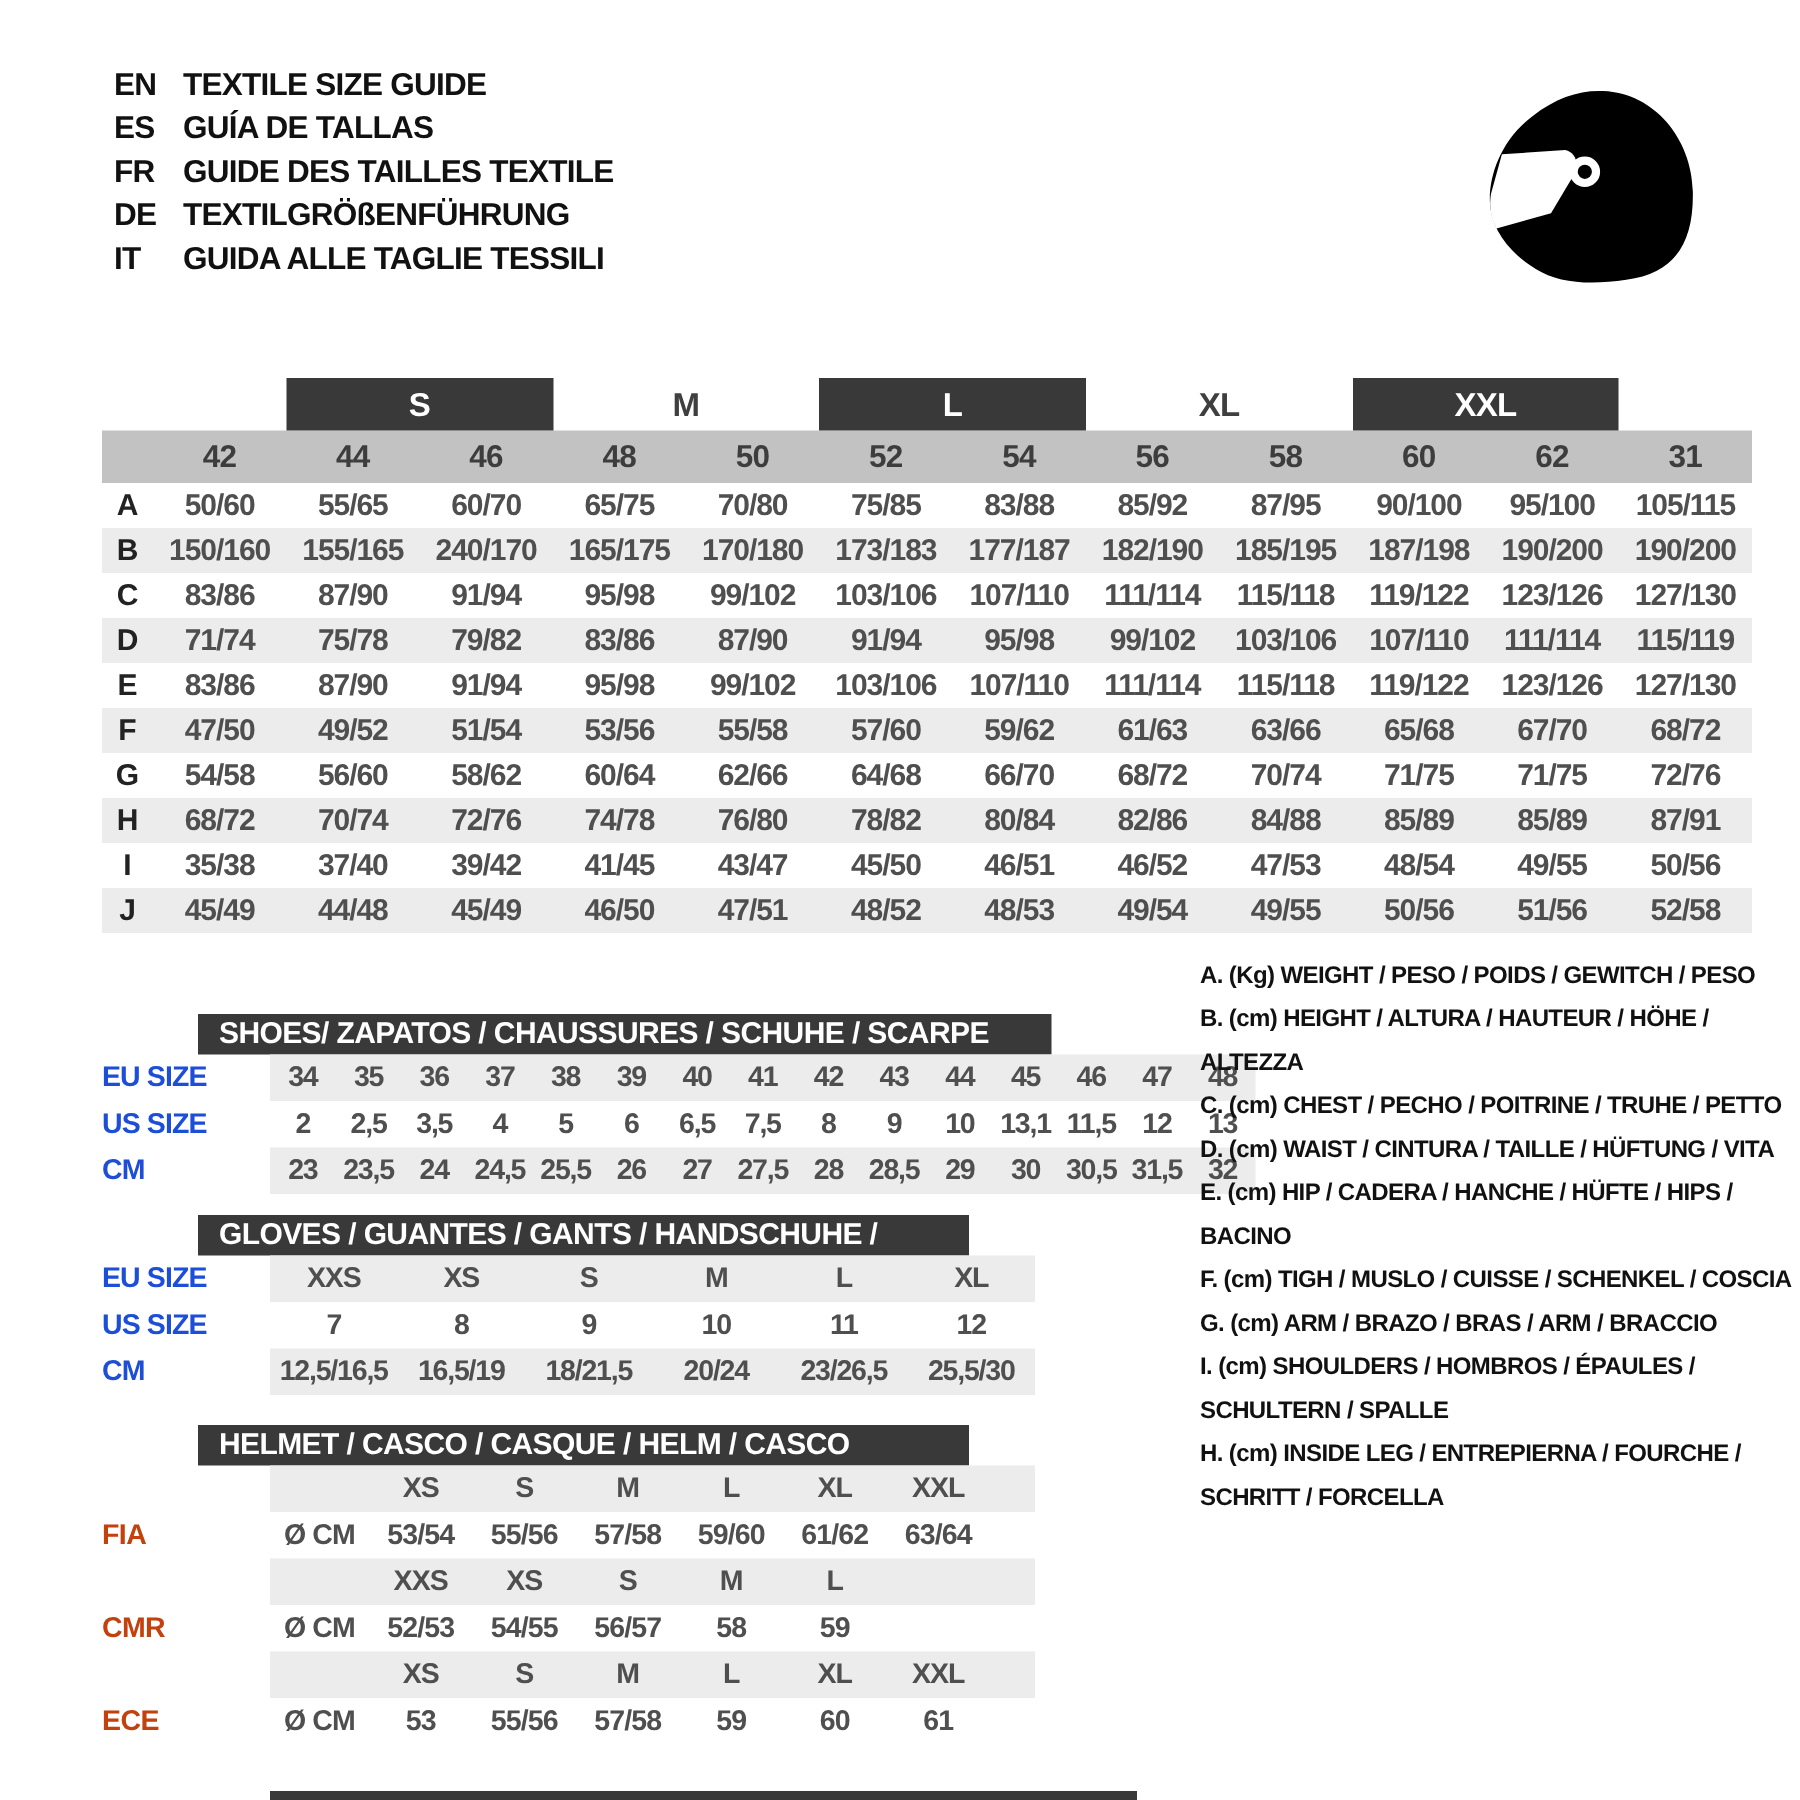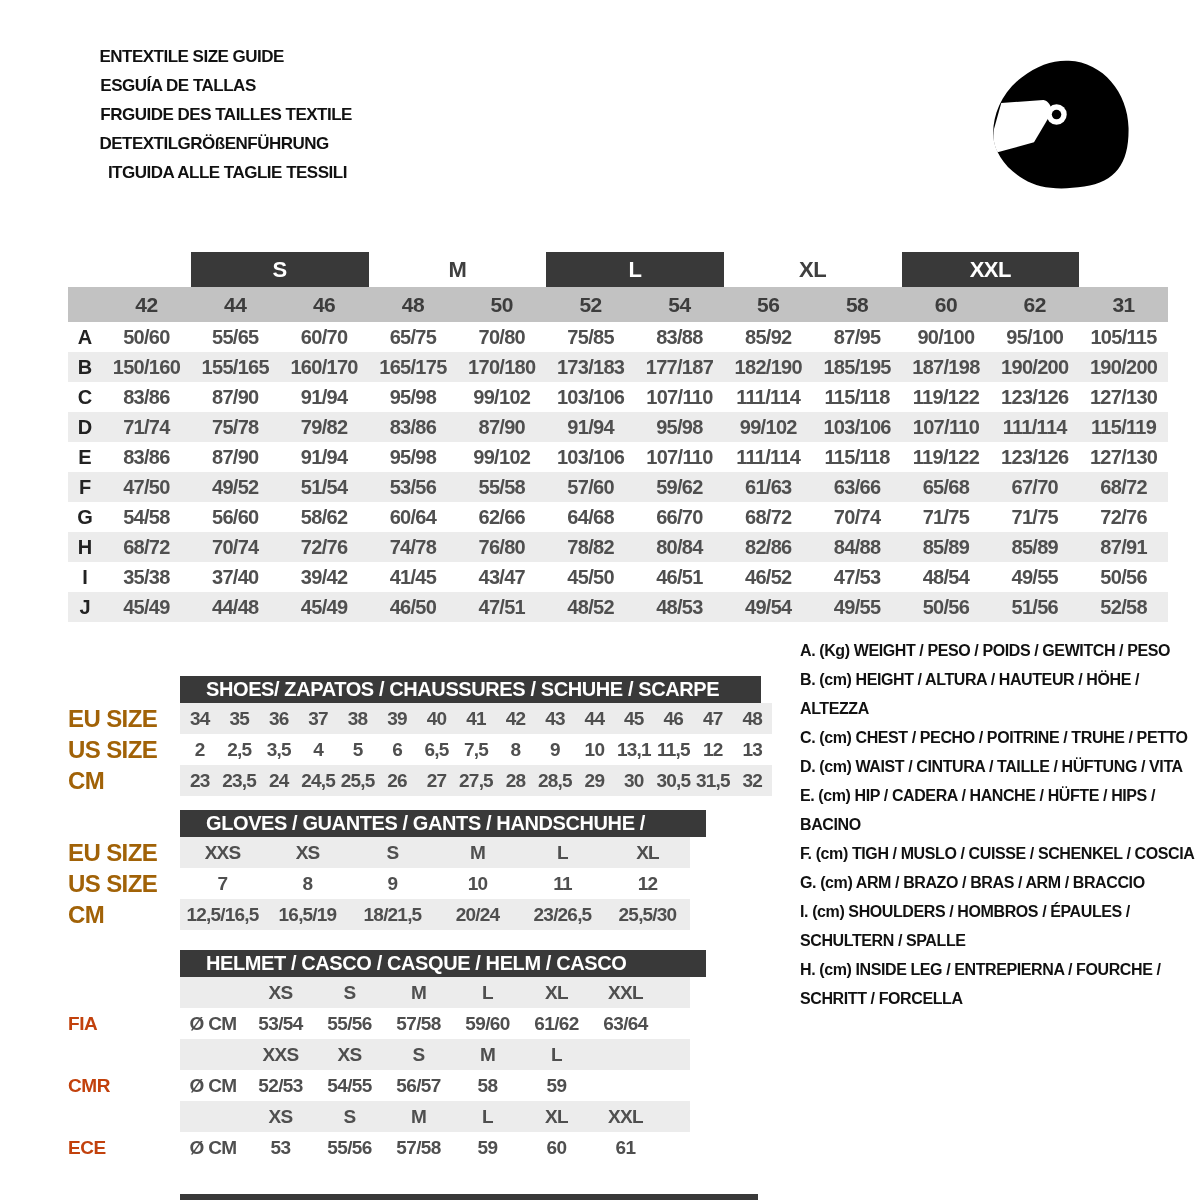--- a/index.html
+++ b/index.html
@@ -2,51 +2,51 @@
 <html><head>
 <meta charset="utf-8">
 <style>
   html,body{margin:0;padding:0;}
   body{
     width:1200px;height:1200px;position:relative;background:#fff;overflow:hidden;
     font-family:"Liberation Sans",sans-serif;font-weight:bold;color:#111;
   }
   
   .lang-block{position:absolute;left:76px;top:42px;}
-  .lang-row{display:flex;font-size:17px;line-height:29px;letter-spacing:-0.5px;text-align:right;}
+  .lang-row{display:flex;font-size:21px;line-height:29px;letter-spacing:-0.5px;}
   .lang-code{width:46px;}
   
   .helmet-logo{position:absolute;left:978px;top:38px;width:160px;height:172px;}
   
   .size-table{position:absolute;left:68px;top:252px;width:1100px;}
   .grid13{display:grid;grid-template-columns:34px repeat(12,1fr);}
   .group-row{height:35px;}
   .group{display:flex;align-items:center;justify-content:center;font-size:22px;color:#3f3f3f;letter-spacing:-0.5px;}
   .group.dark{background:#393939;color:#fff;}
   .num-band{background:#c2c2c2;height:35px;}
   .band-cell{text-align:center;font-size:21px;line-height:35px;color:#3d3d3d;letter-spacing:-0.5px;}
   .data-row{height:30px;}
   .data-row.stripe{background:#ececec;}
   .row-label{text-align:center;font-size:20px;line-height:30px;color:#222;}
   .cellv{text-align:center;font-size:20px;line-height:30px;color:#4f4f4f;letter-spacing:-0.7px;}
   
   .section{position:absolute;left:68px;}
   .sec-bar{height:27px;background:#393939;color:#fff;font-size:20px;line-height:27px;
-           padding-left:26px;letter-spacing:-0.4px;margin-left:112px;}
+           padding-left:14px;letter-spacing:-0.4px;margin-left:64px;}
   .shoes-sec{top:676px;}
   .shoes-sec .sec-bar{width:555px;}
   .gloves-sec{top:810px;}
   .gloves-sec .sec-bar{width:500px;}
   .helmet-sec{top:950px;}
   .helmet-sec .sec-bar{width:500px;}
   .srow{display:flex;height:31px;align-items:stretch;}
-  .srow-label{width:112px;font-size:24px;line-height:31px;letter-spacing:-0.6px;color:#a16207;}
+  .srow-label{width:112px;font-size:19px;line-height:31px;letter-spacing:-0.6px;color:#1d4ed8;}
   .srow-vals{display:grid;align-items:center;}
   .srow-vals.shaded{background:#ececec;}
-  .shoes-sec .srow-vals{width:592px;grid-template-columns:repeat(15,1fr);}
+  .shoes-sec .srow-vals{width:657px;grid-template-columns:repeat(15,1fr);}
   .gloves-sec .srow-vals{width:510px;grid-template-columns:repeat(6,1fr);}
   .sval{text-align:center;font-size:19px;color:#4f4f4f;letter-spacing:-0.8px;}
   
   .hrow{display:flex;height:31px;align-items:stretch;}
   .hrow-outer{width:112px;font-size:19px;line-height:31px;letter-spacing:-0.4px;color:#c2410c;}
   .hrow-grid{display:grid;width:510px;grid-template-columns:66px repeat(6,69px);align-items:center;}
   .hrow-grid.shaded{background:#ececec;}
   .hcell{text-align:center;font-size:19px;color:#4f4f4f;letter-spacing:-0.6px;}
   
   .legend-block{position:absolute;left:800px;top:636px;width:400px;}
@@ -123,21 +123,21 @@
         <div class="cellv">85/92</div>
         <div class="cellv">87/95</div>
         <div class="cellv">90/100</div>
         <div class="cellv">95/100</div>
         <div class="cellv">105/115</div>
       </div>
       <div class="grid13 data-row stripe">
         <div class="row-label">B</div>
         <div class="cellv">150/160</div>
         <div class="cellv">155/165</div>
-        <div class="cellv">160/170</div>
+        <div class="cellv">240/170</div>
         <div class="cellv">165/175</div>
         <div class="cellv">170/180</div>
         <div class="cellv">173/183</div>
         <div class="cellv">177/187</div>
         <div class="cellv">182/190</div>
         <div class="cellv">185/195</div>
         <div class="cellv">187/198</div>
         <div class="cellv">190/200</div>
         <div class="cellv">190/200</div>
       </div>

